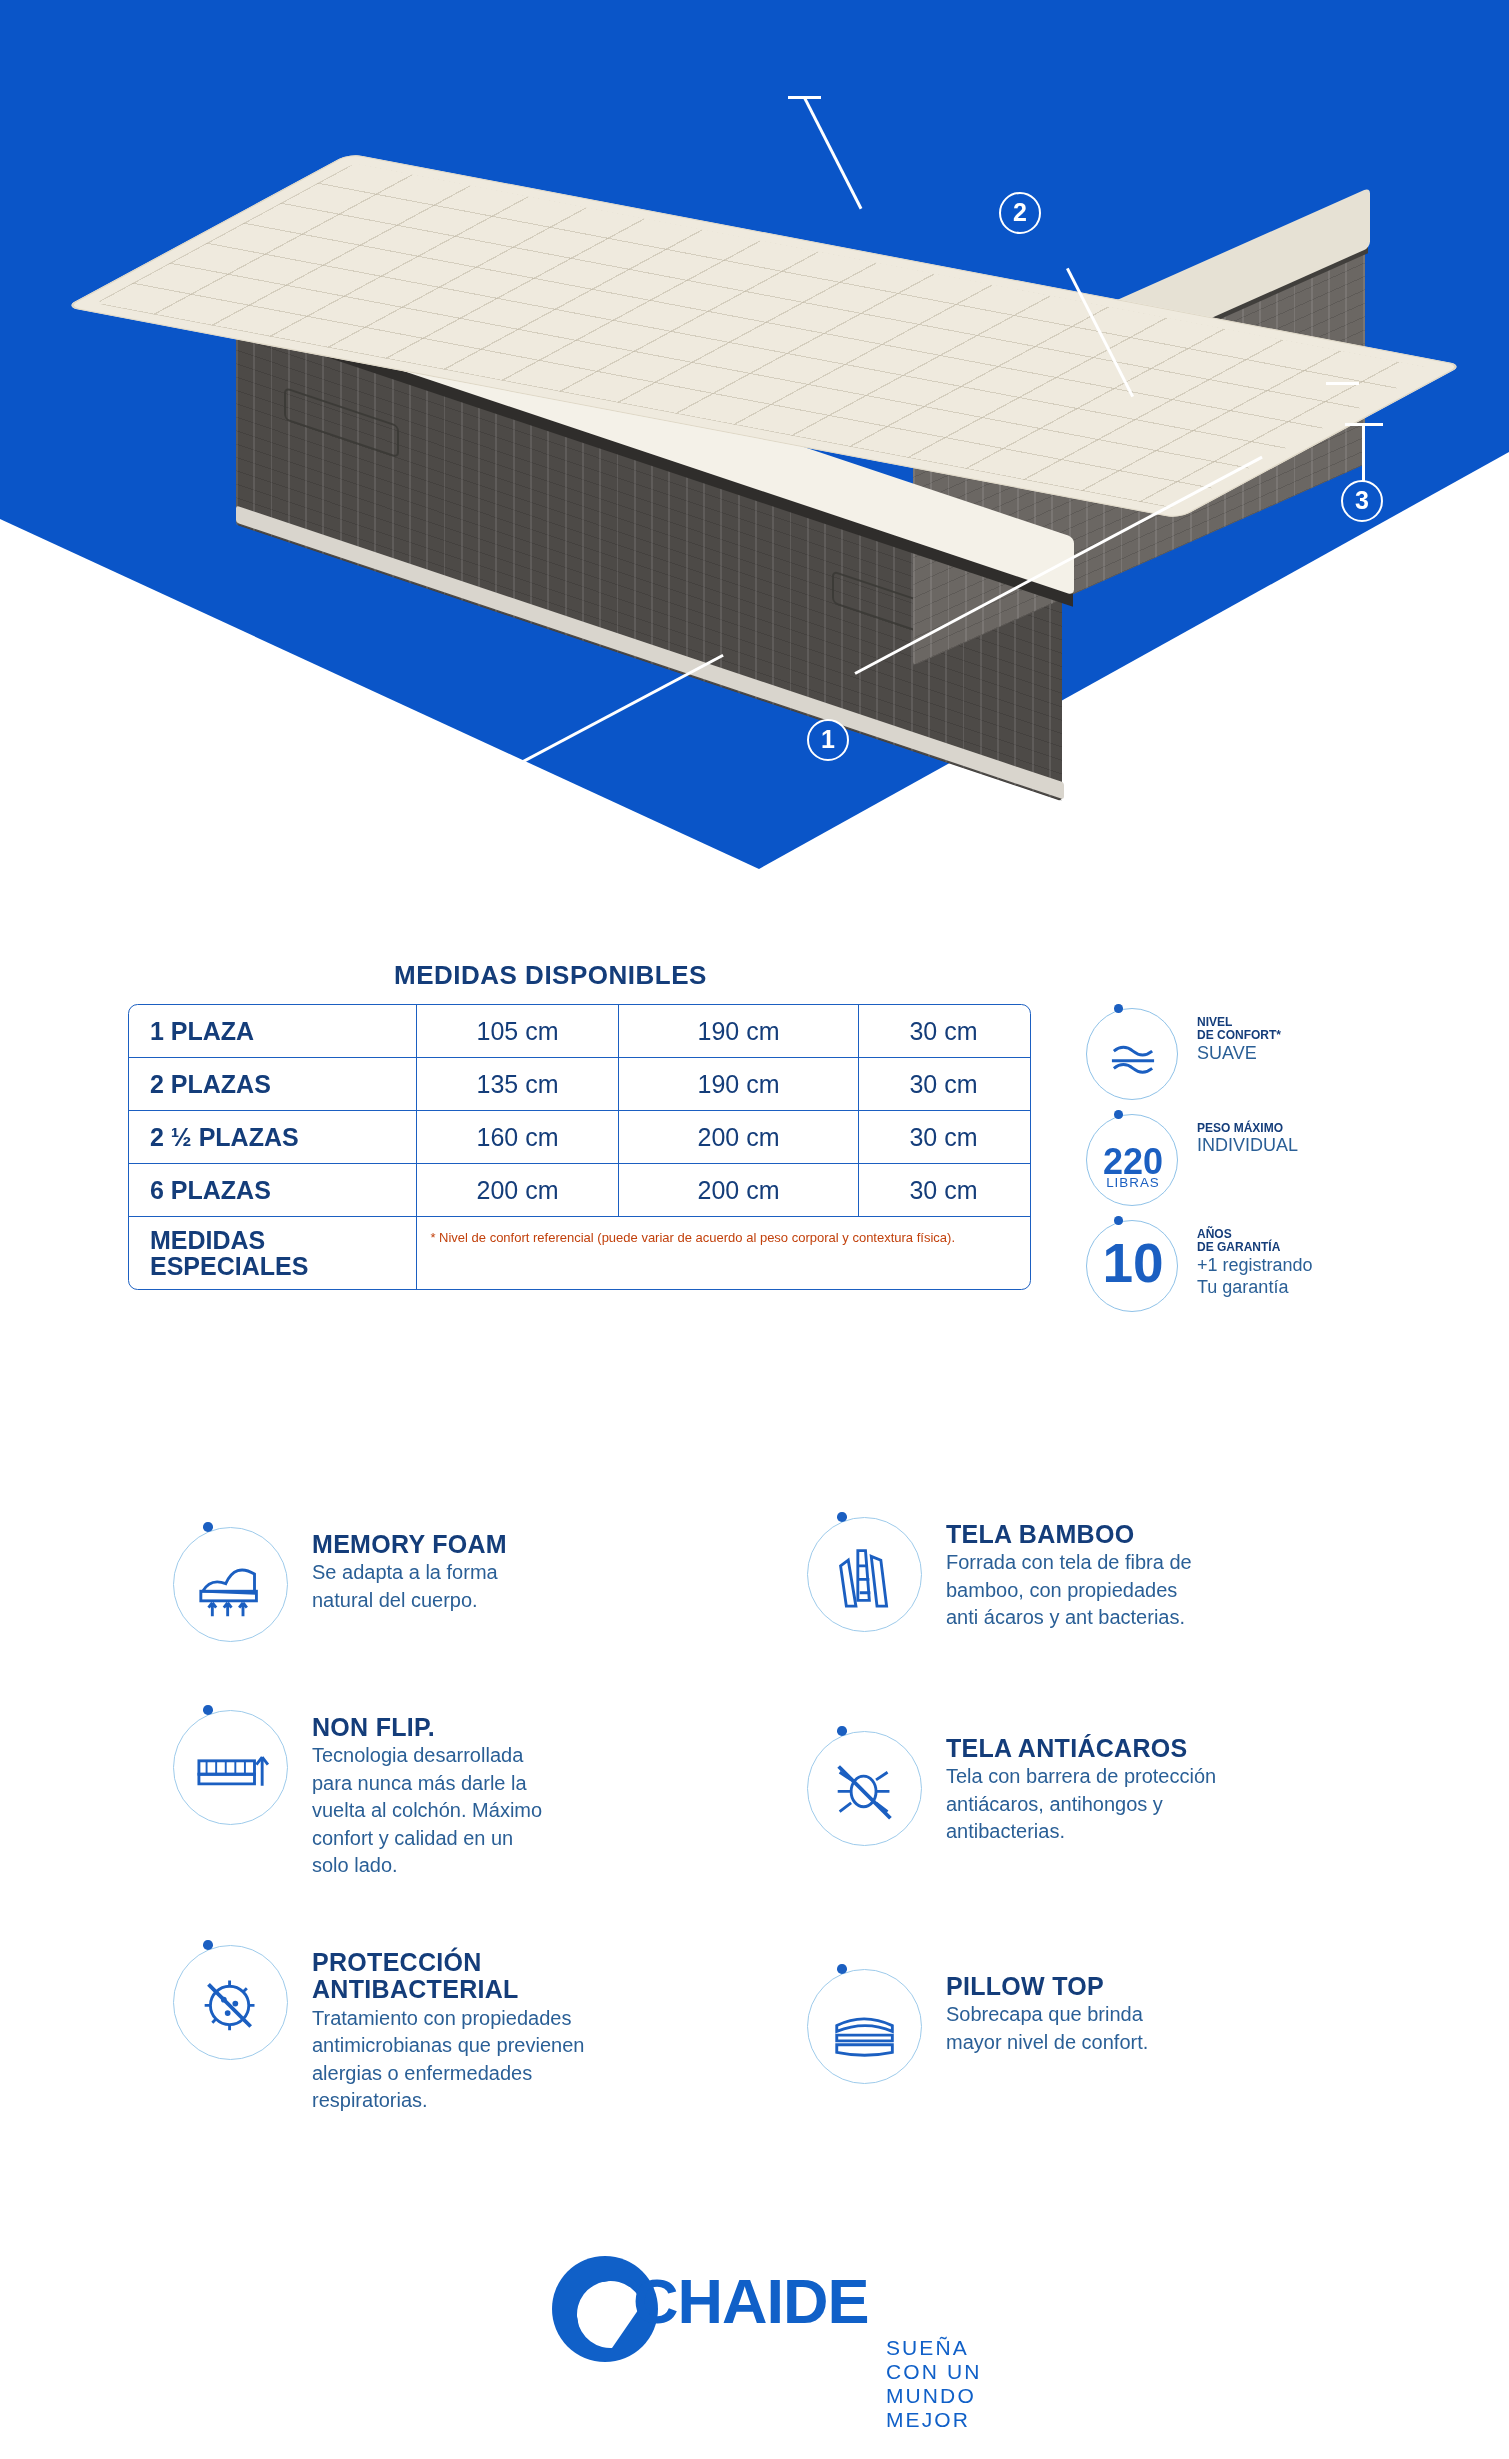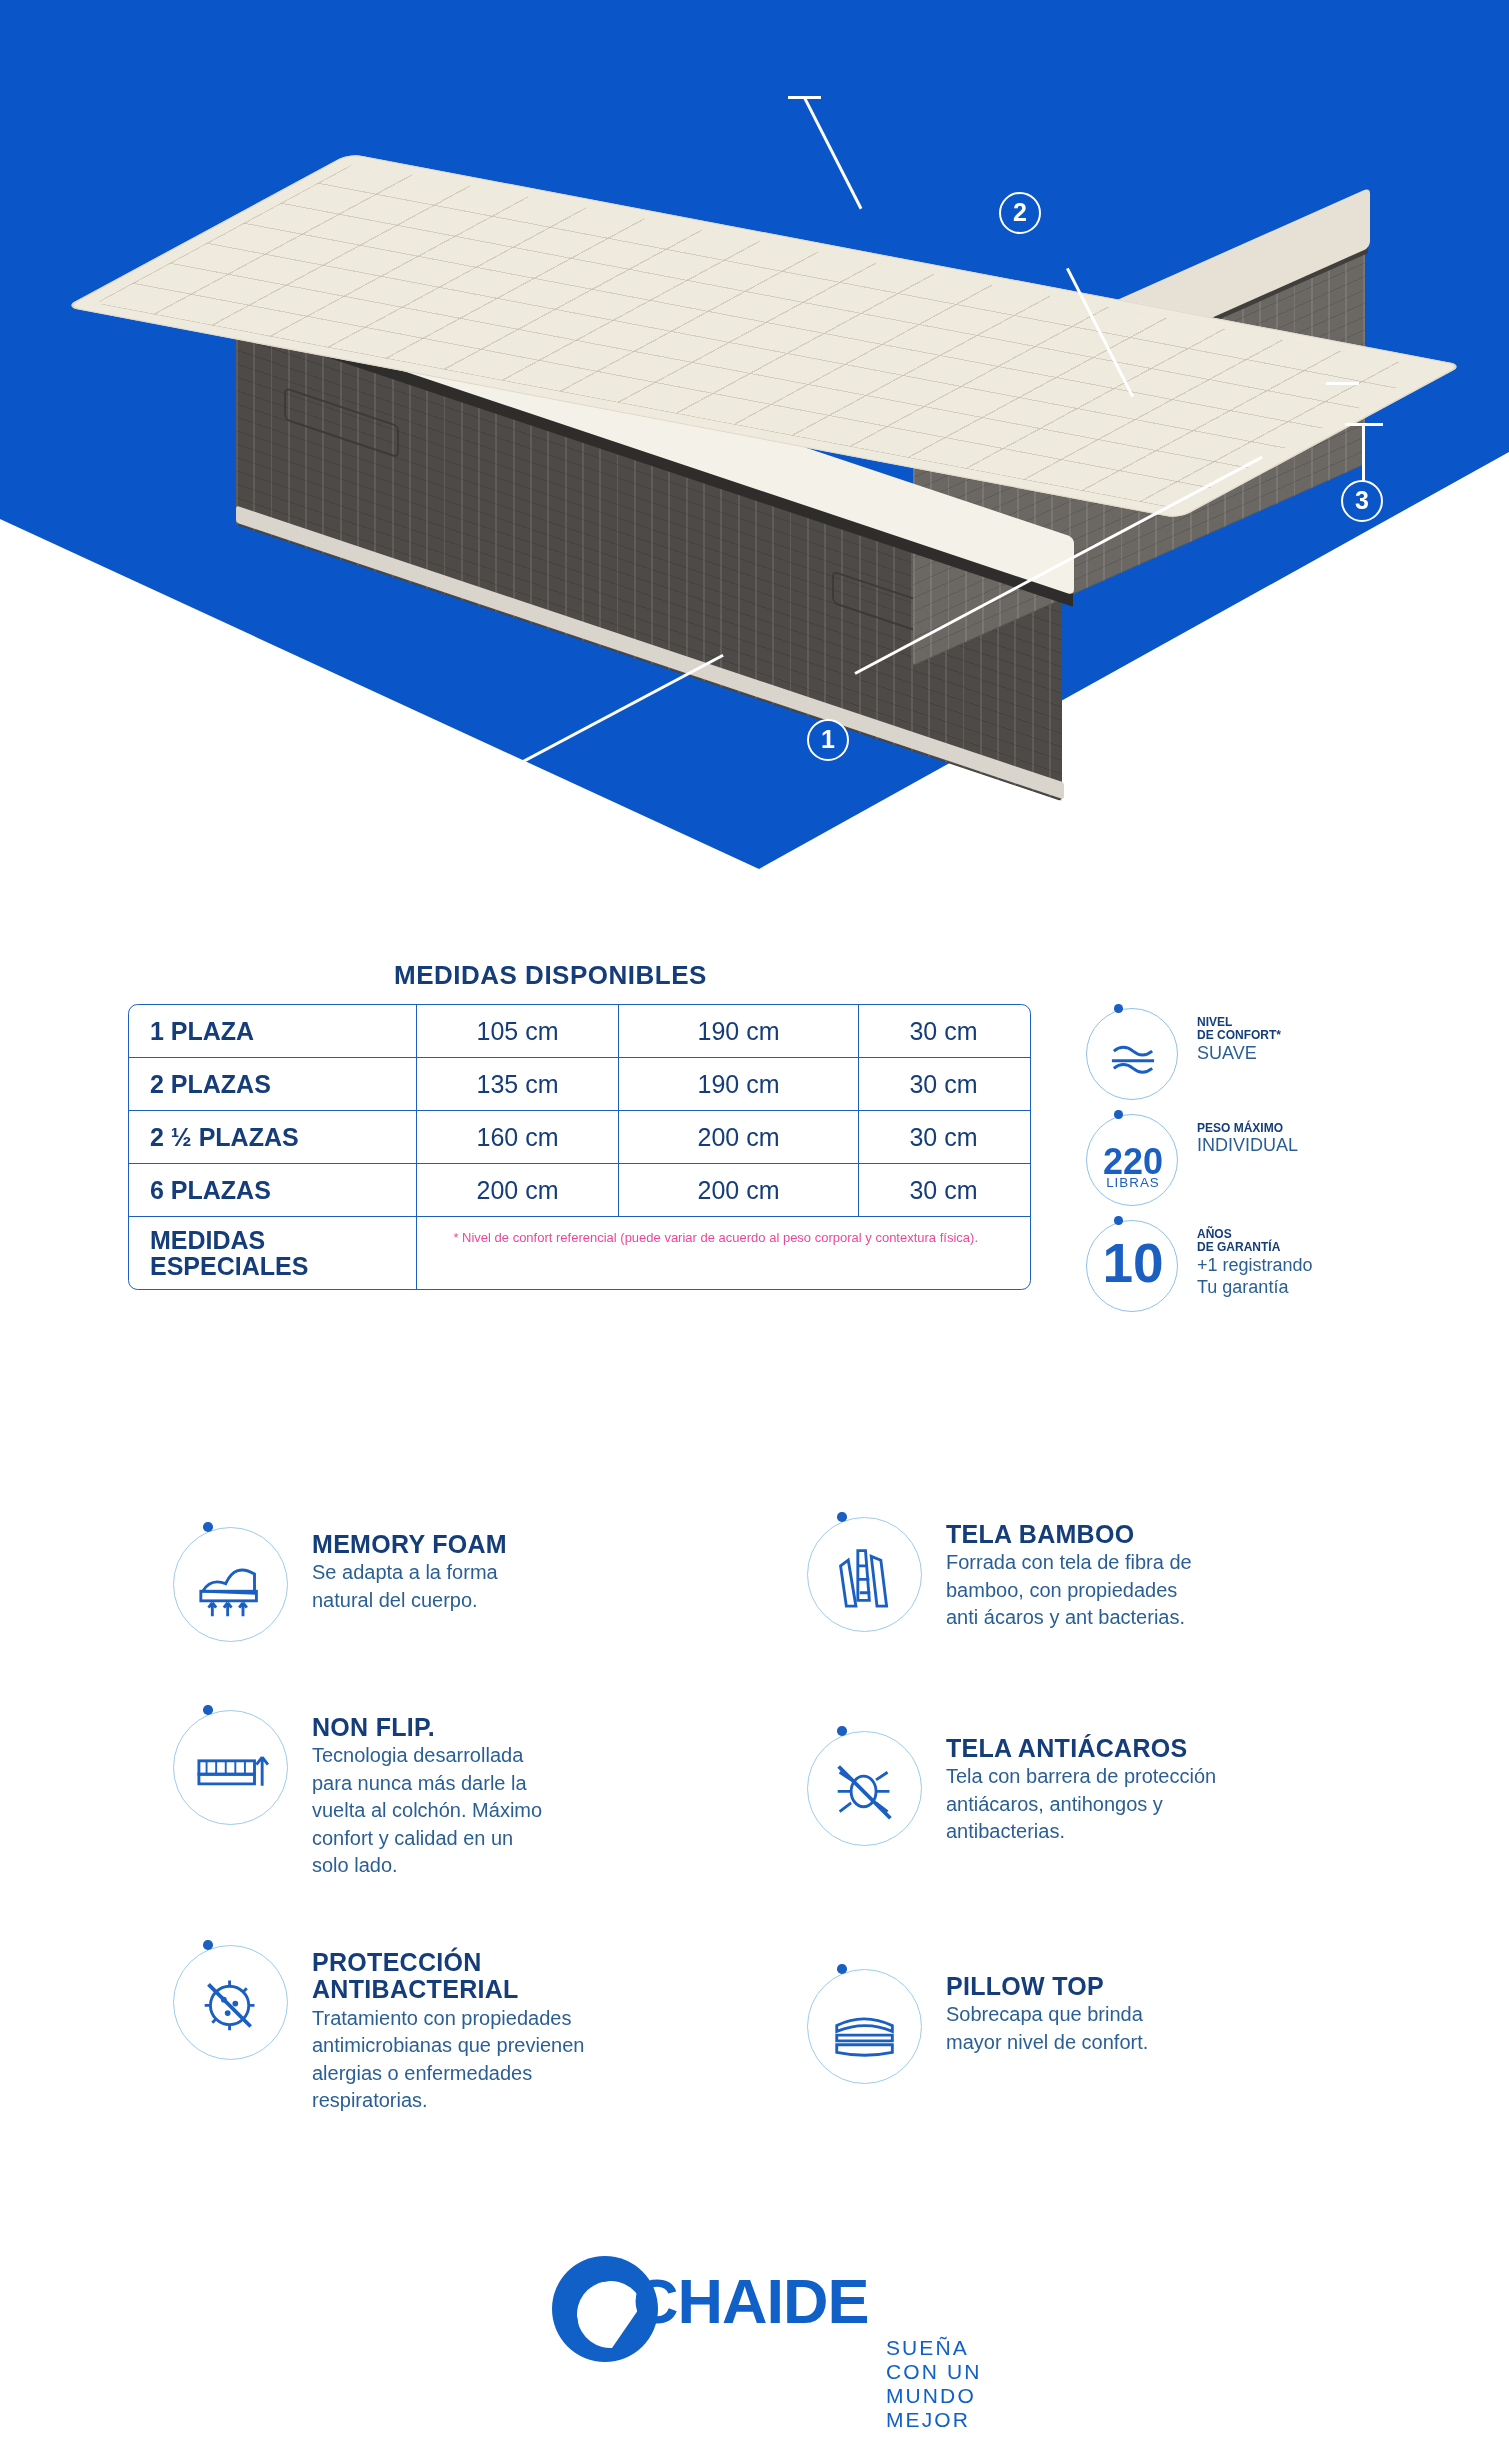--- a/index.html
+++ b/index.html
@@ -104,27 +104,27 @@
   .c1 { width:288px; text-align:left; padding-left:21px; font-weight:bold; border-right:1.9px solid #1b5fc1;}
   .c2 { width:202px; border-right:1.9px solid #1b5fc1;}
   .c3 { width:240px; border-right:1.9px solid #1b5fc1;}
   .c4 { width:169px; }
   .hdr .tcell { font-weight:bold; font-size:24px; }
   .numbadge {
     display:inline-block; width:21px; height:21px; border-radius:50%;
     background:#143d7a; color:#fff; font-size:14.4px; line-height:21px;
     text-align:center; margin-right:5.8px; vertical-align:1.9px; font-weight:bold;
   }
-  .special-row { display:flex;gap:23px; }
+  .special-row { display:flex; }
   .special-label {
     width:288px; font-weight:bold; font-size:25px; line-height:1.05;
     padding:9.6px 0 9.6px 21px; border-right:1.9px solid #1b5fc1; color:#143d7a;
   }
   .special-note {
-    flex:1; font-size:13px; color:#ec4899; padding:13.4px 11.5px 0 13.4px; line-height:1.3;
+    flex:1; font-size:13px; color:#c2410c; padding:13.4px 11.5px 0 13.4px; line-height:1.3;
   }
 
   
   .feature-stack { position:absolute; left:1086px; top:86px; width:403px; }
   .fitem { position:relative; height:106px; }
   .ficon {
     position:absolute; left:0; top:0; width:92px; height:92px; border-radius:50%;
     border:1.9px solid #8fc2e8;
   }
   .ficon .dot { position:absolute; width:8.6px; height:8.6px; border-radius:50%; background:#1b5fc1; }

